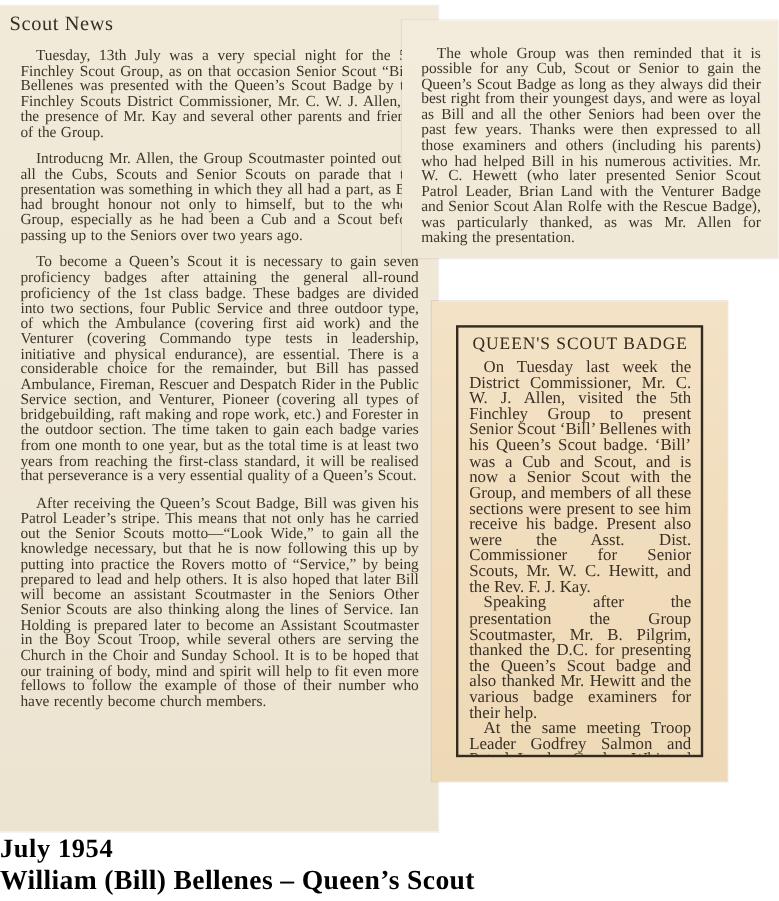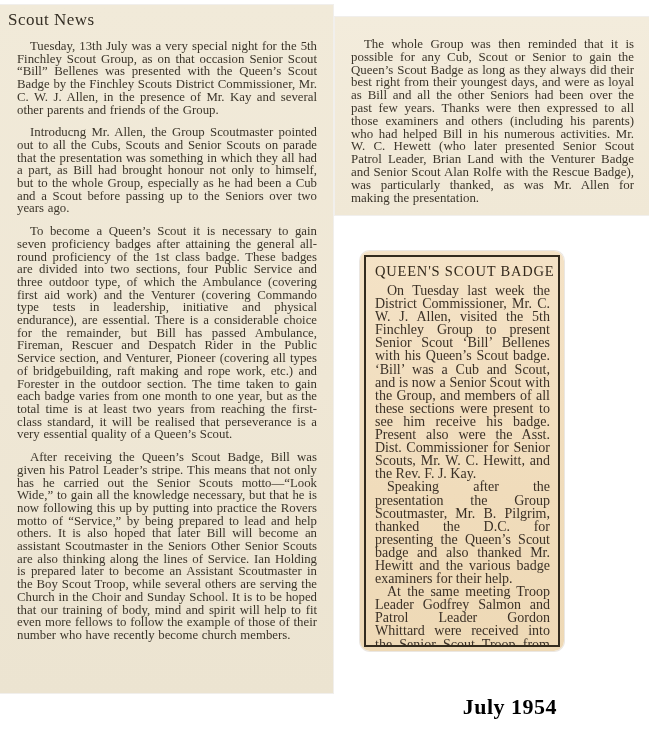--- a/index.html
+++ b/index.html
@@ -18,21 +18,21 @@
   
   .clip {
     position: absolute;
     box-sizing: border-box;
     overflow: hidden;
     color: #3b352a;
   }
   .clip-left {
     left: 0px;
     top: 5px;
-    width: 333px;
+    width: 365px;
     height: 688px;
     background: linear-gradient(180deg, #f1ead9 0%, #efe7d5 55%, #ece4d1 100%);
     padding: 3px 6px 2px 7px;
     box-shadow: 0 0 0 1px rgba(120,100,70,0.10);
   }
   .clip-right {
     left: 335px;
     top: 17px;
     width: 314px;
     height: 198px;
@@ -58,27 +58,26 @@
   }
   .clip-right .para {
     font-size: 12.9px;
     line-height: 12.8px;
   }
   
   .badge-box-outer {
     position: absolute;
     left: 360px;
     top: 251px;
-    width: 204px;
+    width: 246px;
     height: 400px;
     box-sizing: border-box;
     background: linear-gradient(180deg, #f4e2c6 0%, #f0dcbb 60%, #eed9b6 100%);
-    padding: 4px;
+    padding: 20px;
     box-shadow: 0 0 0 1px rgba(120,95,60,0.15);
-    border-radius: 10px;
   }
   .badge-box-inner {
     box-sizing: border-box;
     width: 100%;
     height: 100%;
     border: 2px solid #332b1e;
     padding: 3px 8px 2px 9px;
     overflow: hidden;
   }
   .box-title {
@@ -97,21 +96,21 @@
     text-align: justify;
     text-indent: 12px;
     color: #3a3026;
   }
   
   .caption {
     position: absolute;
     left: 0;
     top: 693px;
     width: 557px;
-    text-align: right;
+    text-align: left;
     color: #000000;
     font-weight: 700;
   }
   .caption-line1 {
     font-size: 22px;
     line-height: 27px;
     letter-spacing: 0.5px;
   }
   .caption-line2 {
     font-size: 23px;
@@ -140,15 +139,16 @@
     <div class="badge-box-inner">
       <h2 class="box-title">QUEEN'S SCOUT BADGE</h2>
       <p class="box-para">On Tuesday last week the District Commissioner, Mr. C. W. J. Allen, visited the 5th Finchley Group to present Senior Scout ‘Bill’ Bellenes with his Queen’s Scout badge. ‘Bill’ was a Cub and Scout, and is now a Senior Scout with the Group, and members of all these sections were present to see him receive his badge. Present also were the Asst. Dist. Commissioner for Senior Scouts, Mr. W. C. Hewitt, and the Rev. F. J. Kay.</p>
       <p class="box-para">Speaking after the presentation the Group Scoutmaster, Mr. B. Pilgrim, thanked the D.C. for presenting the Queen’s Scout badge and also thanked Mr. Hewitt and the various badge examiners for their help.</p>
       <p class="box-para">At the same meeting Troop Leader Godfrey Salmon and Patrol Leader Gordon Whittard were received into the Senior Scout Troop from the Boy Scout Troop. They renewed their promise, remembering particularly the Senior Scout motto of “Look wide”. Whilst in the Troop they both gained their First Class and several proficiency badges.</p>
     </div>
   </aside>
 
   <footer class="caption">
     <div class="caption-line1">July 1954</div>
+    <div class="caption-line2">William (Bill) Bellenes – Queen’s Scout</div>
   </footer>
 
 </div>
 
 </body></html>

